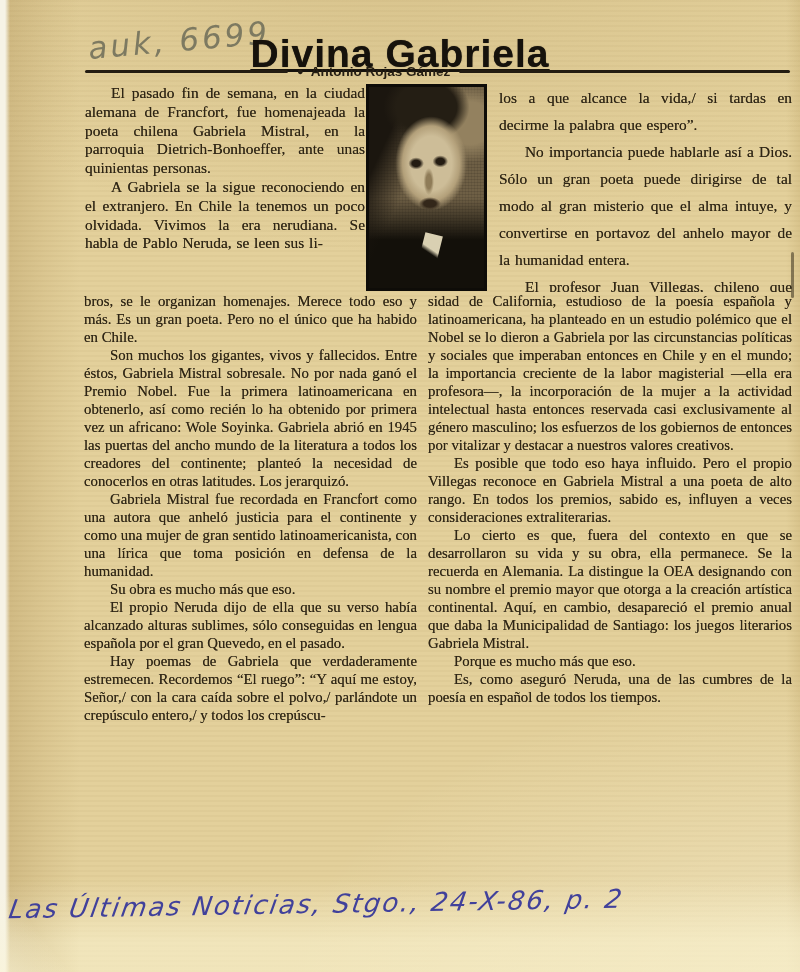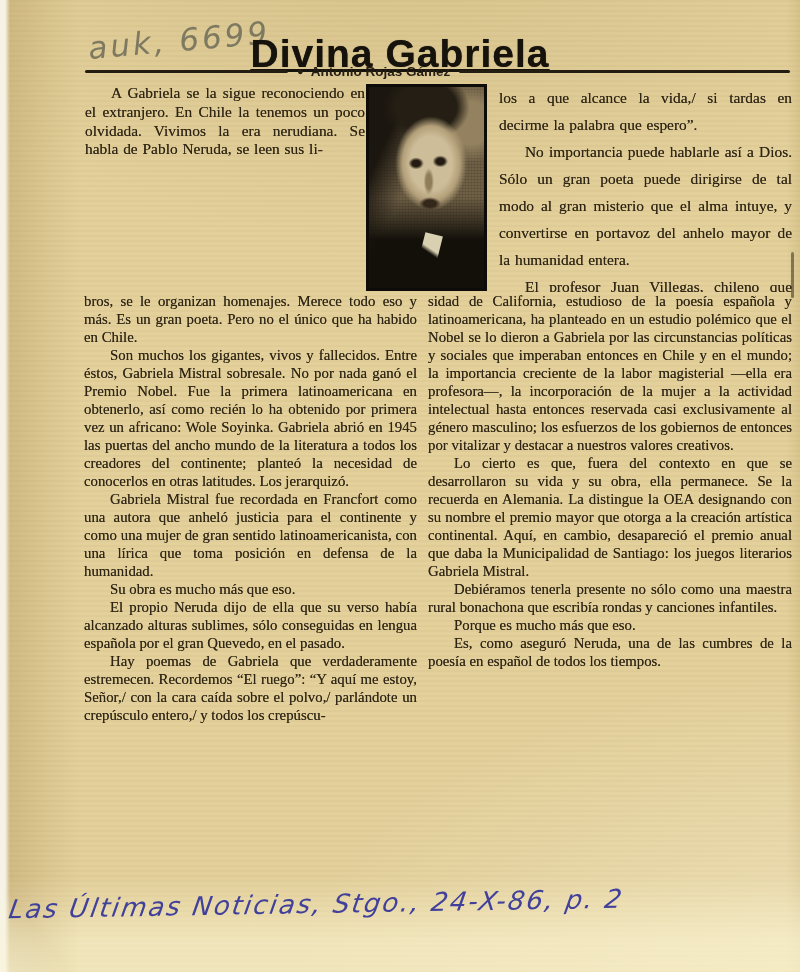--- a/index.html
+++ b/index.html
@@ -104,42 +104,43 @@
     <div class="rule rule-right"></div>
   </div>
 
   <div class="photo">
     <div class="photo-inner">
       <div class="collar"></div>
     </div>
   </div>
 
   <div class="txt col-lu">
+    <p>El pasado fin de semana, en la ciudad alemana de Francfort, fue homenajeada la poeta chilena Gabriela Mistral, en la parroquia Dietrich-Bonhoeffer, ante unas quinientas personas.</p>
     <p>A Gabriela se la sigue reconociendo en el extranjero. En Chile la tenemos un poco olvidada. Vivimos la era nerudiana. Se habla de Pablo Neruda, se leen sus li-</p>
   </div>
 
   <div class="txt col-ru">
     <p class="cont">los a que alcance la vida,/ si tardas en decirme la palabra que espero”.</p>
     <p>No importancia puede hablarle así a Dios. Sólo un gran poeta puede dirigirse de tal modo al gran misterio que el alma intuye, y convertirse en portavoz del anhelo mayor de la humanidad entera.</p>
     <p>El profesor Juan Villegas, chileno que enseña en la Univer-</p>
   </div>
 
   <div class="txt col-ll">
     <p class="cont">bros, se le organizan homenajes. Merece todo eso y más. Es un gran poeta. Pero no el único que ha habido en Chile.</p>
     <p>Son muchos los gigantes, vivos y fallecidos. Entre éstos, Gabriela Mistral sobresale. No por nada ganó el Premio Nobel. Fue la primera latinoamericana en obtenerlo, así como recién lo ha obtenido por primera vez un africano: Wole Soyinka. Gabriela abrió en 1945 las puertas del ancho mundo de la literatura a todos los creadores del continente; planteó la necesidad de conocerlos en otras latitudes. Los jerarquizó.</p>
     <p>Gabriela Mistral fue recordada en Francfort como una autora que anheló justicia para el continente y como una mujer de gran sentido latinoamericanista, con una lírica que toma posición en defensa de la humanidad.</p>
     <p>Su obra es mucho más que eso.</p>
     <p>El propio Neruda dijo de ella que su verso había alcanzado alturas sublimes, sólo conseguidas en lengua española por el gran Quevedo, en el pasado.</p>
     <p>Hay poemas de Gabriela que verdaderamente estremecen. Recordemos “El ruego”: “Y aquí me estoy, Señor,/ con la cara caída sobre el polvo,/ parlándote un crepúsculo entero,/ y todos los crepúscu-</p>
   </div>
 
   <div class="txt col-rl">
     <p class="cont">sidad de California, estudioso de la poesía española y latinoamericana, ha planteado en un estudio polémico que el Nobel se lo dieron a Gabriela por las circunstancias políticas y sociales que imperaban entonces en Chile y en el mundo; la importancia creciente de la labor magisterial —ella era profesora—, la incorporación de la mujer a la actividad intelectual hasta entonces reservada casi exclusivamente al género masculino; los esfuerzos de los gobiernos de entonces por vitalizar y destacar a nuestros valores creativos.</p>
+    <p>Es posible que todo eso haya influido. Pero el propio Villegas reconoce en Gabriela Mistral a una poeta de alto rango. En todos los premios, sabido es, influyen a veces consideraciones extraliterarias.</p>
     <p>Lo cierto es que, fuera del contexto en que se desarrollaron su vida y su obra, ella permanece. Se la recuerda en Alemania. La distingue la OEA designando con su nombre el premio mayor que otorga a la creación artística continental. Aquí, en cambio, desapareció el premio anual que daba la Municipalidad de Santiago: los juegos literarios Gabriela Mistral.</p>
-    <p>Debiéramos tenerla presente no sólo como una maestra rural bonachona que escribía rondas y canciones infantiles.</p>
     <p>Porque es mucho más que eso.</p>
     <p>Es, como aseguró Neruda, una de las cumbres de la poesía en español de todos los tiempos.</p>
   </div>
 
   <div class="edge-mark"></div>
   <div class="crease"></div>
 
   <div class="hw-bottom">Las Últimas Noticias, Stgo., 24-X-86, p. 2</div>
 
 </div>

